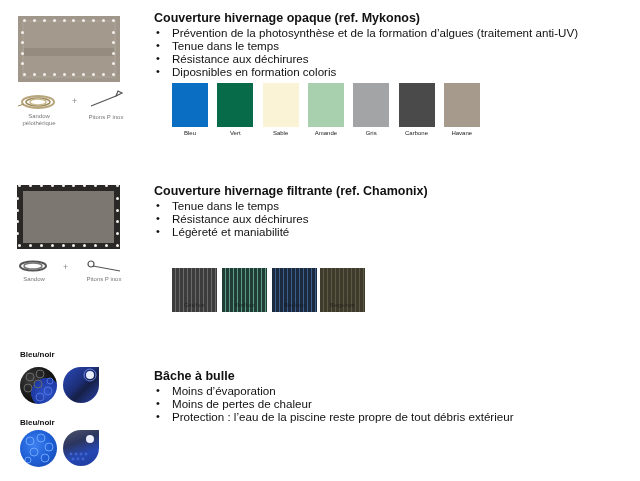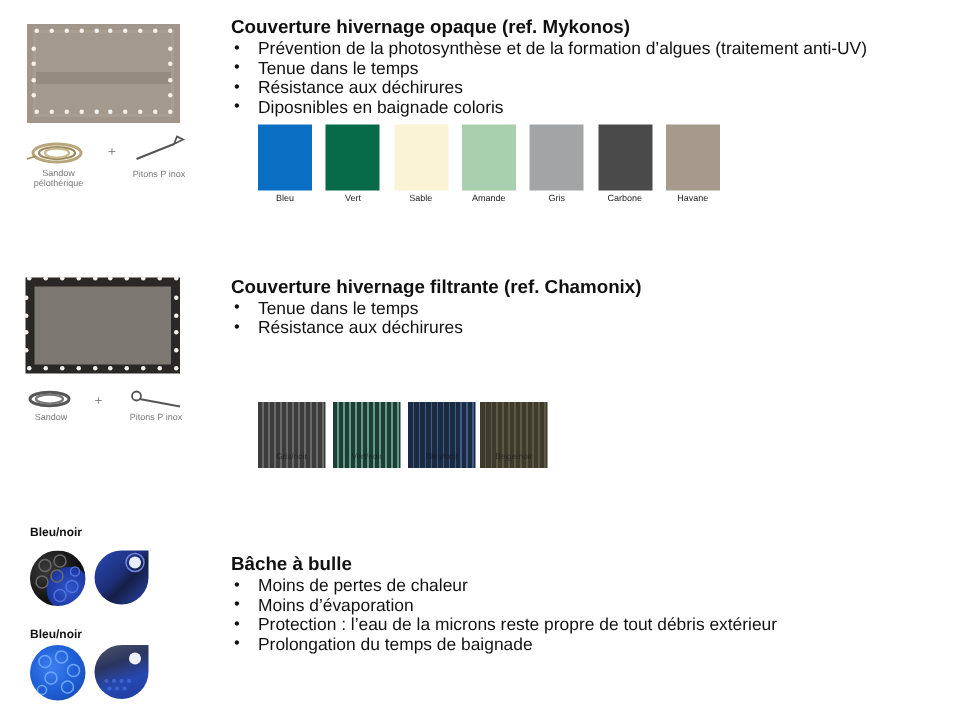--- a/index.html
+++ b/index.html
@@ -87,21 +87,21 @@
   <div>Sandow</div>
   <div>pélothérique</div>
 </div>
 <div class="acc-label" style="left:84px;top:114px;width:44px">Pitons P inox</div>
 
 <div class="abs title" style="left:154px;top:12px">Couverture hivernage opaque (ref. Mykonos)</div>
 <ul class="abs bullets" style="left:154px;top:26px">
   <li>Prévention de la photosynthèse et de la formation d’algues (traitement anti-UV)</li>
   <li>Tenue dans le temps</li>
   <li>Résistance aux déchirures</li>
-  <li>Diposnibles en baignade coloris</li>
+  <li>Diposnibles en formation coloris</li>
 </ul>
 
 <div id="opaque-swatches">
     <div class="swatch" title="Bleu" style="left: 172px; top: 83px; background: rgb(10, 111, 194);"></div>
     <div class="swatch-label" style="left: 167px; top: 130px;">Bleu</div>
     <div class="swatch" title="Vert" style="left: 217.3px; top: 83px; background: rgb(7, 107, 74);"></div>
     <div class="swatch-label" style="left: 212.3px; top: 130px;">Vert</div>
     <div class="swatch" title="Sable" style="left: 262.6px; top: 83px; background: rgb(251, 243, 214);"></div>
     <div class="swatch-label" style="left: 257.6px; top: 130px;">Sable</div>
     <div class="swatch" title="Amande" style="left: 307.9px; top: 83px; background: rgb(168, 207, 174);"></div>
@@ -156,20 +156,21 @@
   <circle cx="5" cy="5" r="3" fill="none" stroke="#555" stroke-width="1.2"></circle>
   <line x1="7" y1="7" x2="34" y2="12" stroke="#555" stroke-width="1.2"></line>
 </svg>
 <div class="acc-label" style="left:16px;top:276px;width:36px">Sandow</div>
 <div class="acc-label" style="left:80px;top:276px;width:48px">Pitons P inox</div>
 
 <div class="abs title" style="left:154px;top:185px">Couverture hivernage filtrante (ref. Chamonix)</div>
 <ul class="abs bullets" style="left:154px;top:199px">
   <li>Tenue dans le temps</li>
   <li>Résistance aux déchirures</li>
+  <li>Légèreté et maniabilité</li>
 </ul>
 
 <div id="filter-swatches">
     <div class="fswatch" style="left: 172px; top: 268px; background: repeating-linear-gradient(90deg, rgb(60, 60, 60) 0px, rgb(60, 60, 60) 3px, rgb(106, 106, 106) 3px, rgb(106, 106, 106) 4px);">
       <span>Gris/noir</span>
     </div>
     <div class="fswatch" style="left: 222px; top: 268px; background: repeating-linear-gradient(90deg, rgb(31, 61, 53) 0px, rgb(31, 61, 53) 3px, rgb(95, 154, 134) 3px, rgb(95, 154, 134) 4px);">
       <span>Vert/noir</span>
     </div>
     <div class="fswatch" style="left: 272px; top: 268px; background: repeating-linear-gradient(90deg, rgb(28, 42, 64) 0px, rgb(28, 42, 64) 3px, rgb(61, 93, 138) 3px, rgb(61, 93, 138) 4px);">
@@ -226,17 +227,16 @@
         <circle cx="23" cy="24" r="1.4"></circle>
         <circle cx="10" cy="29" r="1.4"></circle>
         <circle cx="15" cy="29" r="1.4"></circle>
         <circle cx="20" cy="29" r="1.4"></circle>
       </g>
     </svg>
 </div>
 
 <div class="abs title" style="left:154px;top:370px">Bâche à bulle</div>
 <ul class="abs bullets" style="left:154px;top:384px">
+  <li><b></b><span>Moins d’évaporation</span></li>
   <li><b></b><span>Moins de pertes de chaleur</span></li>
-  <li><b></b><span>Moins d’évaporation</span></li>
-  <li><b></b><span>Protection : l’eau de la microns reste propre de tout débris extérieur</span></li>
-  <li><b></b><span>Prolongation du temps de baignade</span></li>
+  <li><b></b><span>Protection : l’eau de la piscine reste propre de tout débris extérieur</span></li>
 </ul>
 
 </body></html>

